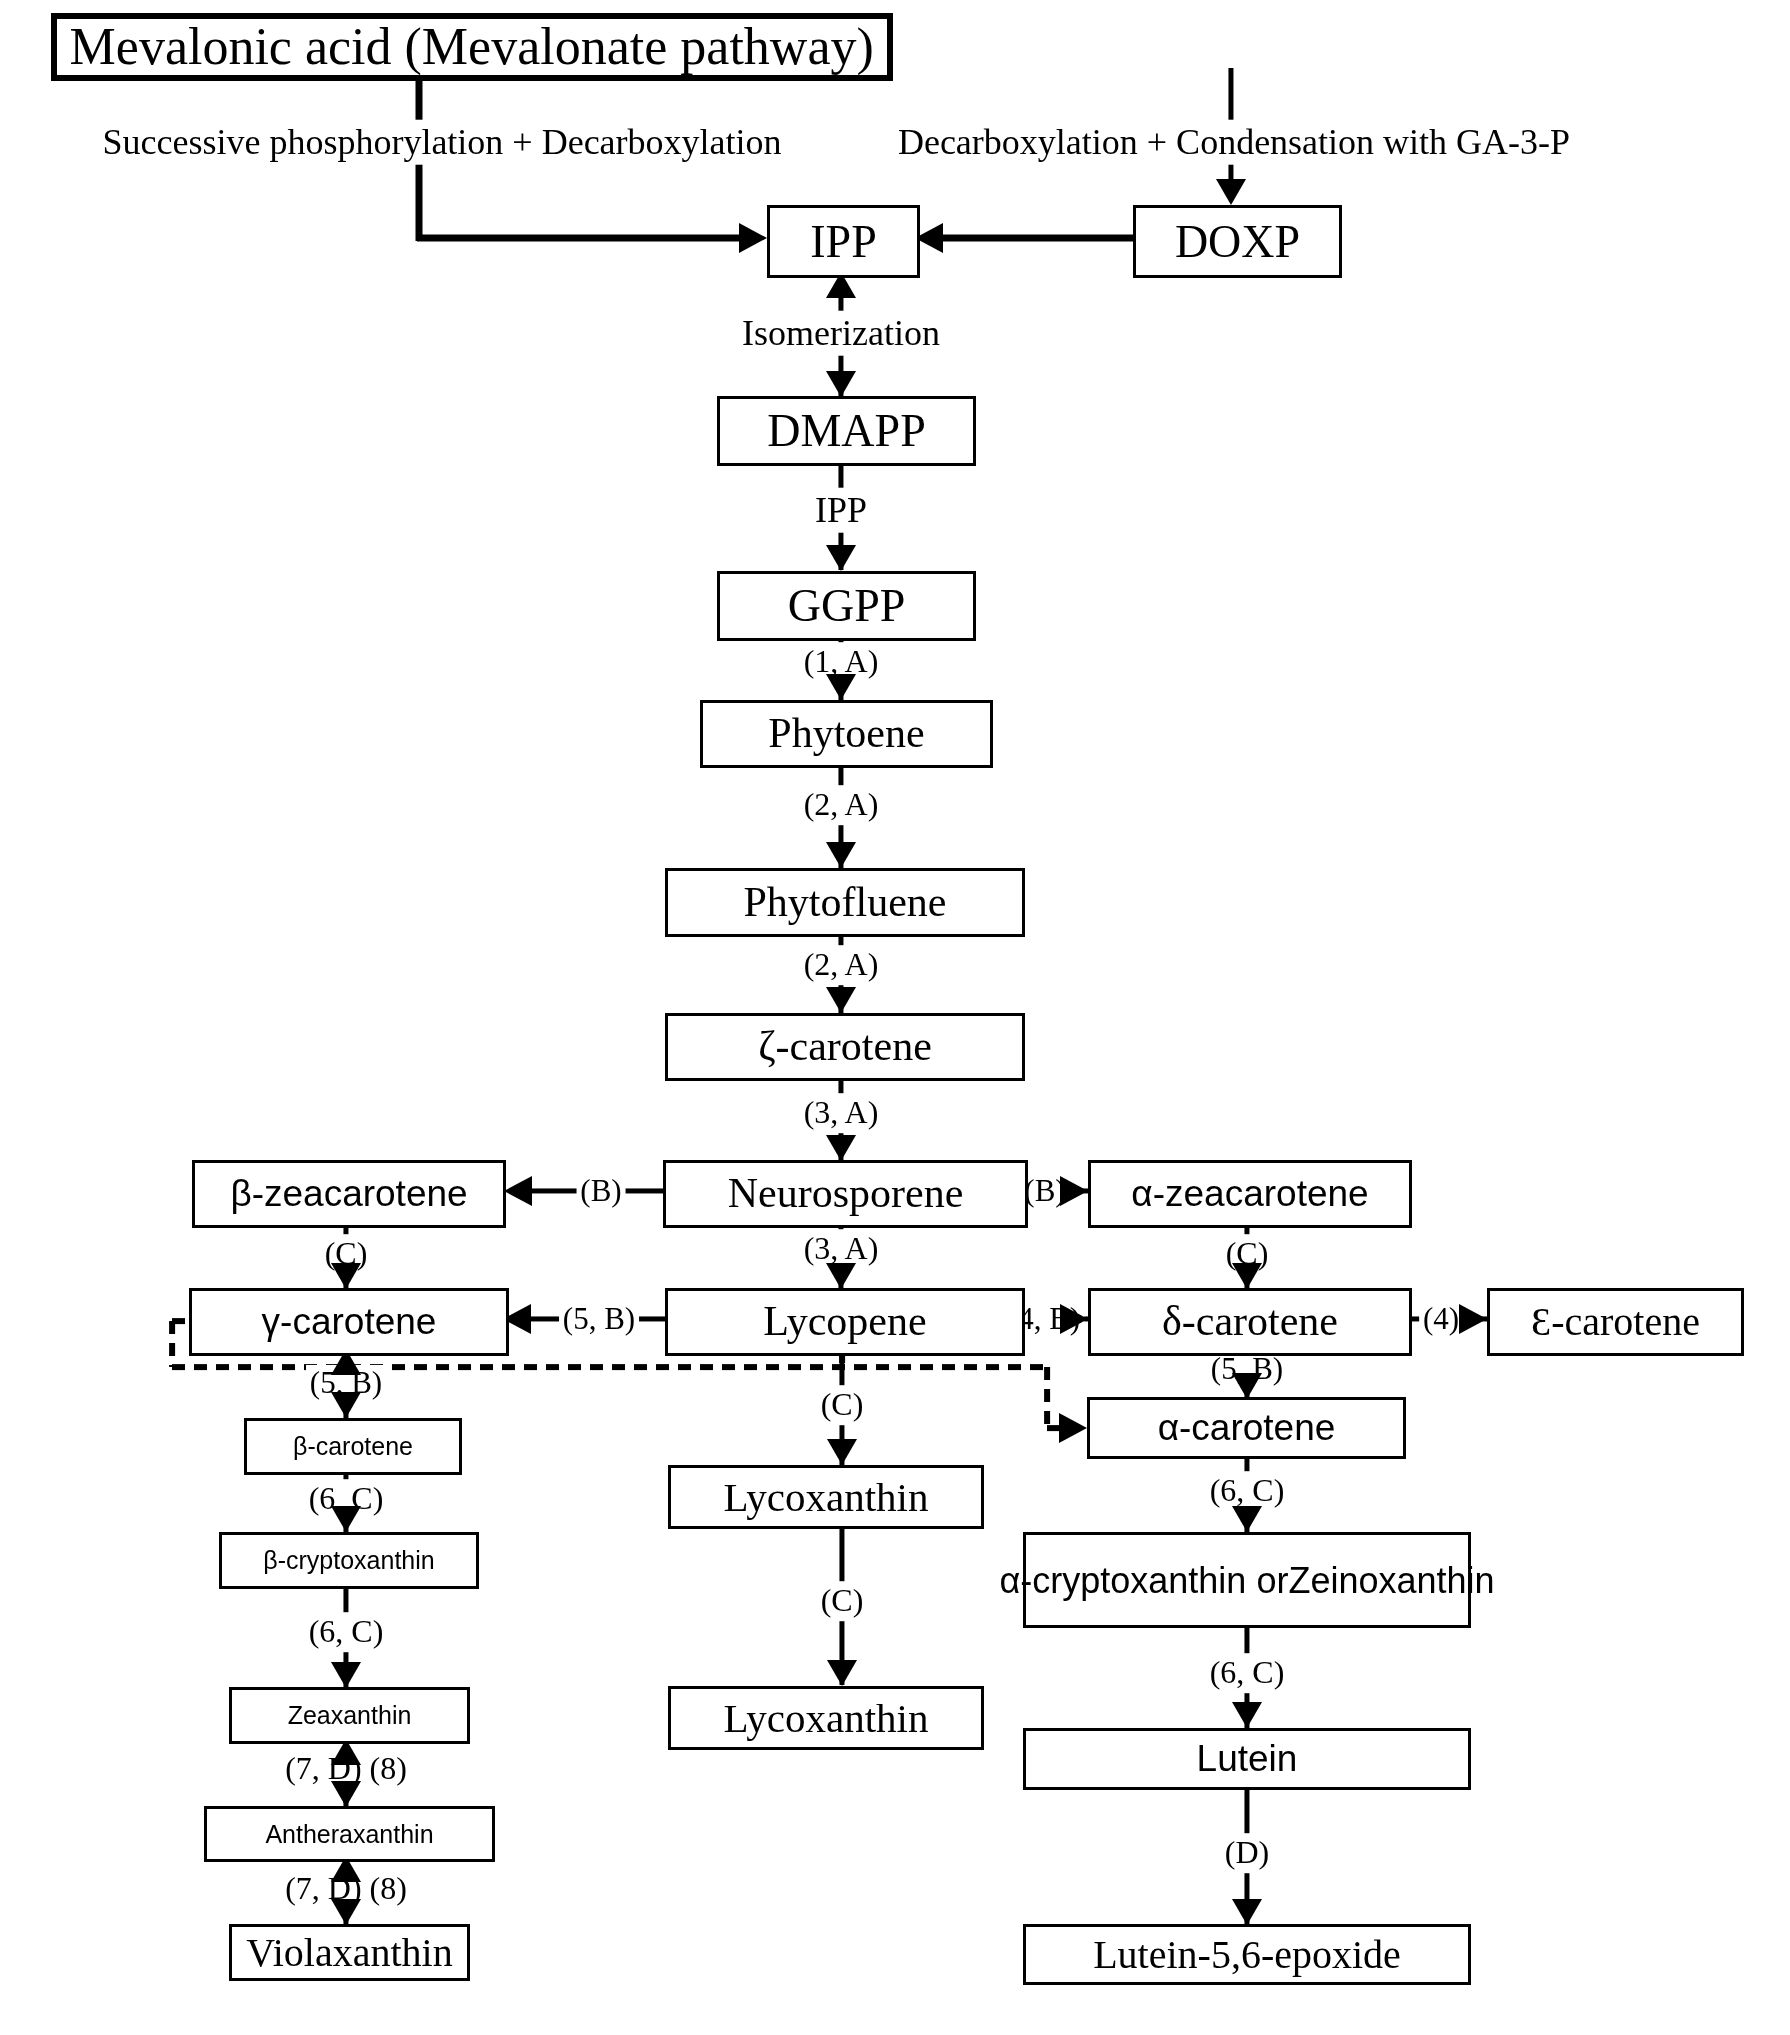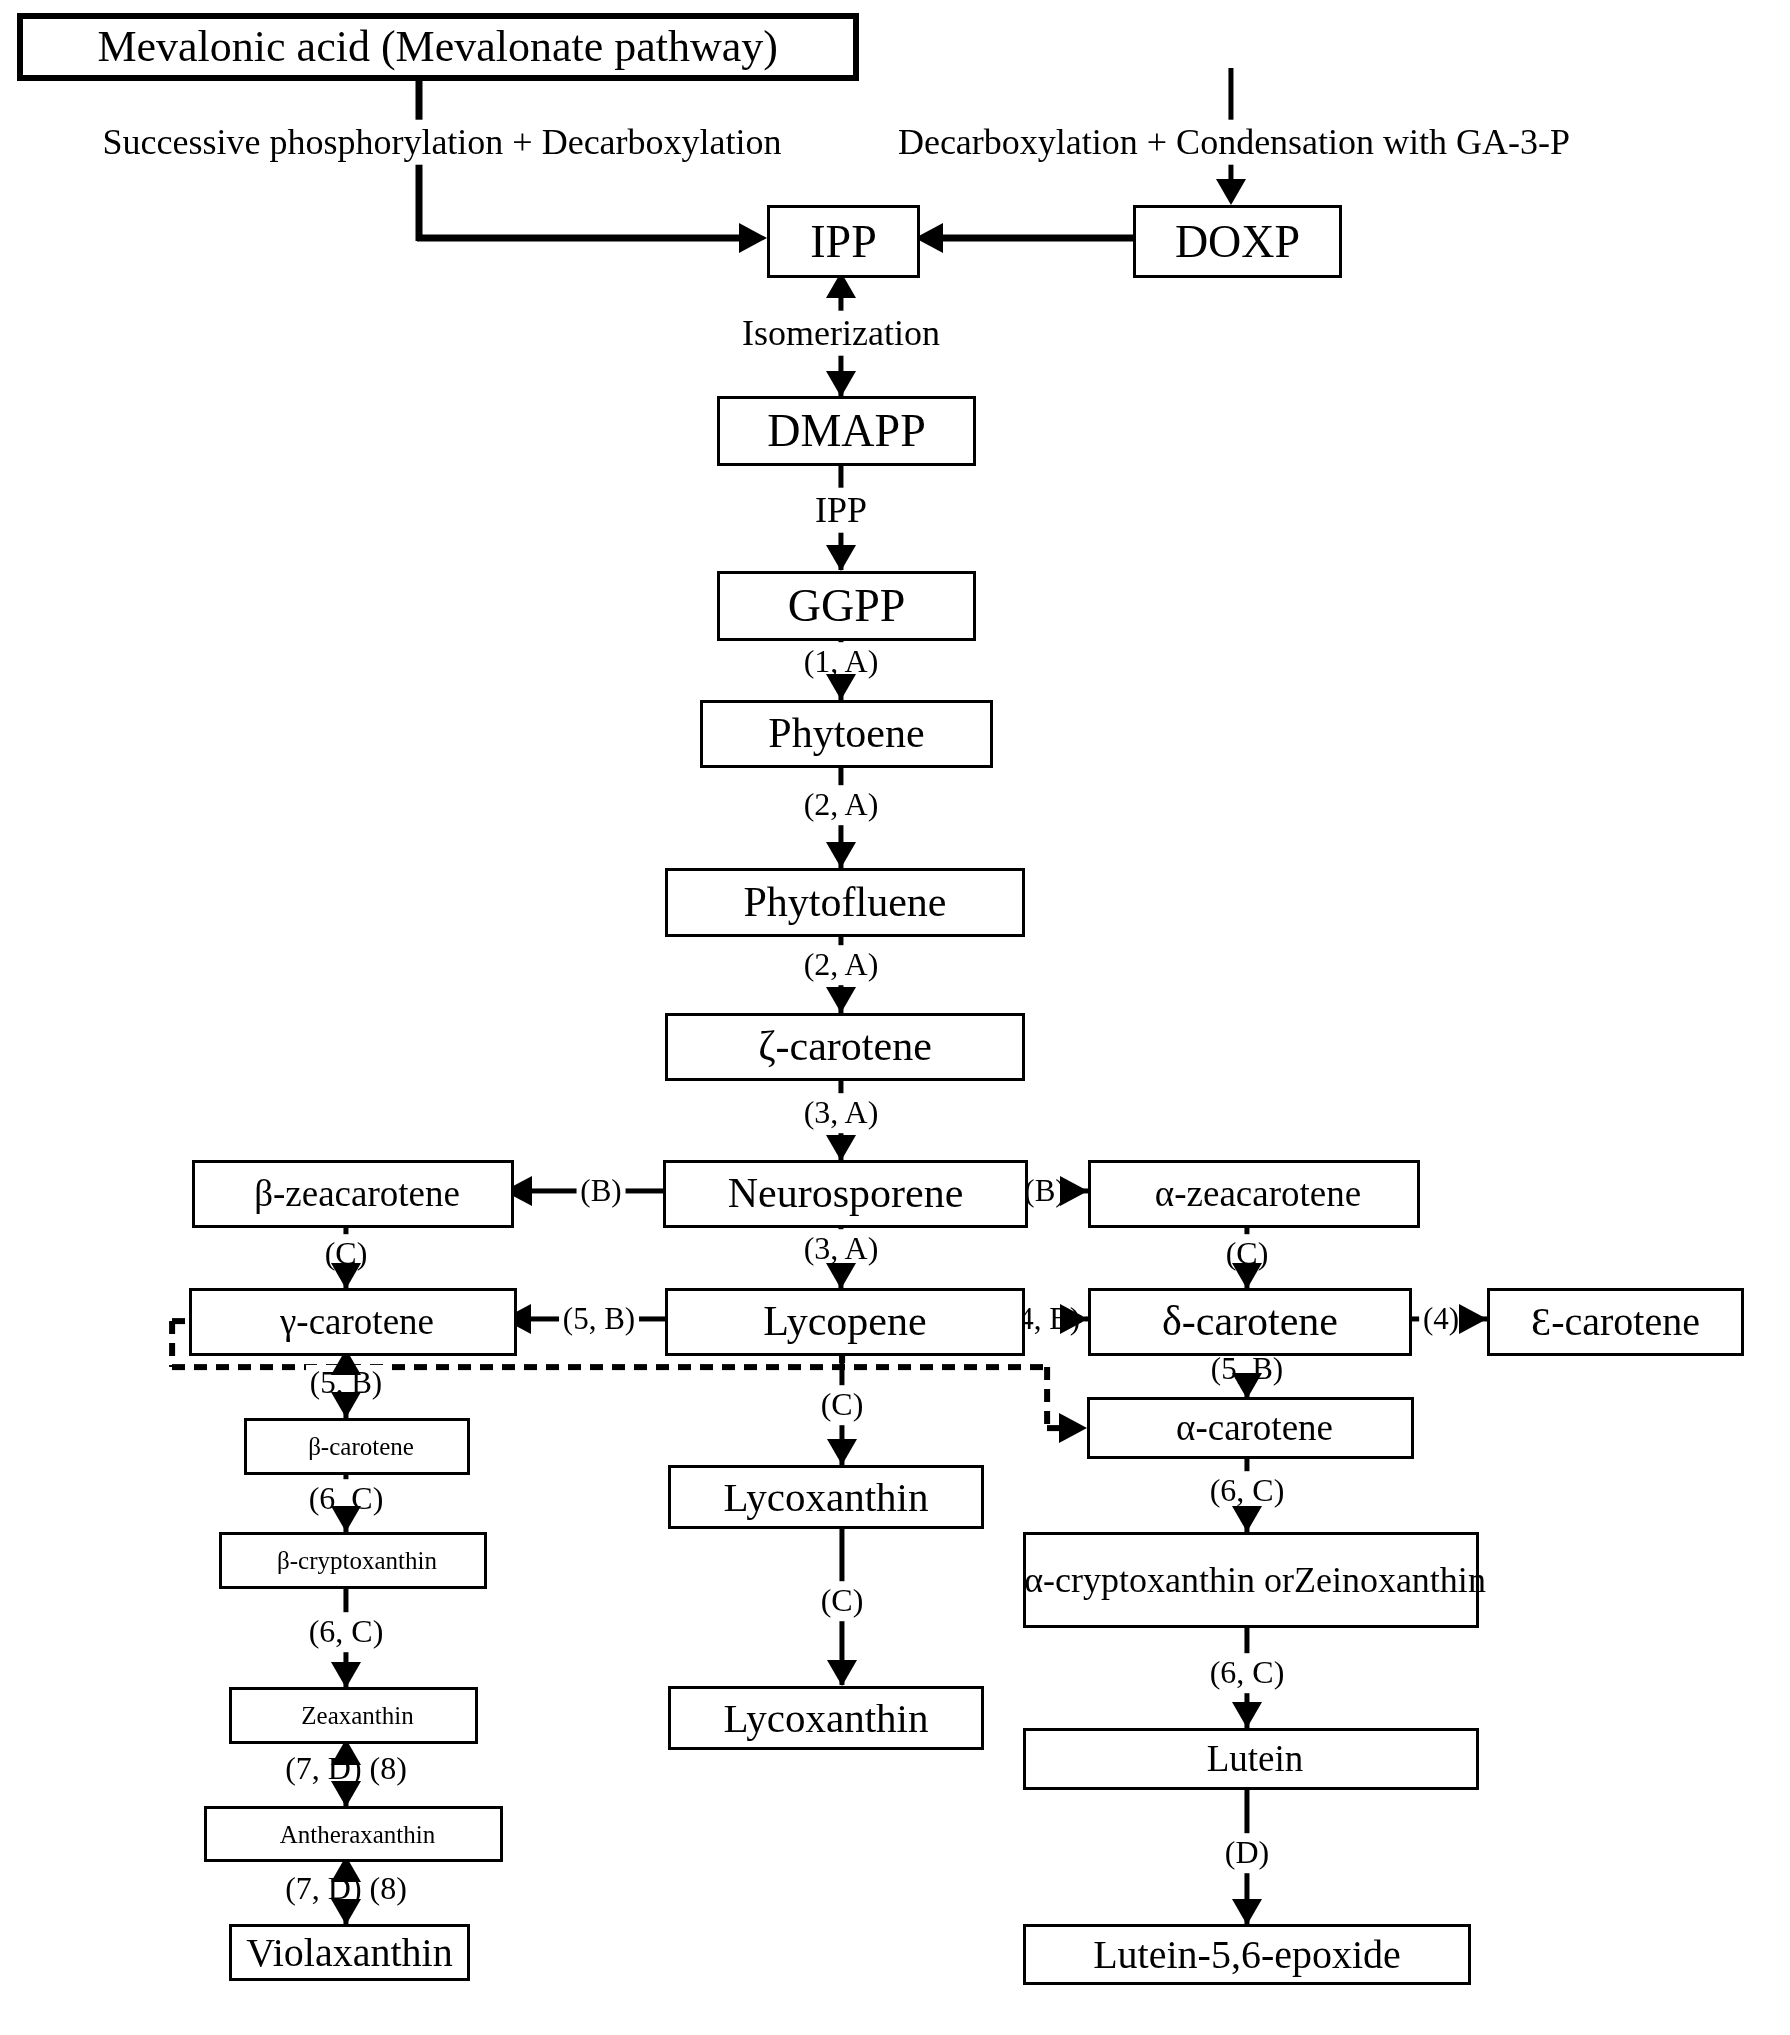--- a/index.html
+++ b/index.html
@@ -1,22 +1,22 @@
 <!DOCTYPE html>
 <html style="font-size:10.3px"><head>
 <meta charset="utf-8">
 <style>
   html,body{margin:0;padding:0;background:#fff;}
   #canvas{position:relative;width:1790px;height:2035px;background:#ffffff;overflow:hidden;
           font-family:"Liberation Serif","DejaVu Serif",serif;color:#000;}
   .node{position:absolute;background:#fff;border:3.8px solid #000;display:flex;align-items:center;
         justify-content:center;text-align:center;white-space:nowrap;z-index:4;line-height:1.08;}
   .b9{border-width:6.4px;}
-  .sans{font-family:Liberation Serif, serif;padding-left:8px;}
-  .f72{font-size:46px;} .f68{font-size:44px;} .f66{font-size:42px;} .f64{font-size:41px;}
+  .sans{font-family:Liberation Sans, sans-serif;}
+  .f72{font-size:46px;} .f68{font-size:52px;margin-left:34px;} .f66{font-size:42px;} .f64{font-size:41px;}
   .f62{font-size:40px;} .f58{font-size:37px;} .f56{font-size:36px;} .f54{font-size:25px;}
   .vline{position:absolute;width:5.1px;background:#000;transform:translateX(-50%);z-index:1;}
   .hline{position:absolute;height:5.1px;background:#000;transform:translateY(-50%);z-index:1;}
   .hthick{height:7px;}
   .vthick{width:7px;}
   .ah{position:absolute;width:0;height:0;z-index:3;}
   .ah-down{border-left:15.4px solid transparent;border-right:15.4px solid transparent;
            border-top:26px solid #000;transform:translateX(-50%);}
   .ah-up{border-left:15.4px solid transparent;border-right:15.4px solid transparent;
          border-bottom:26px solid #000;transform:translateX(-50%);}

